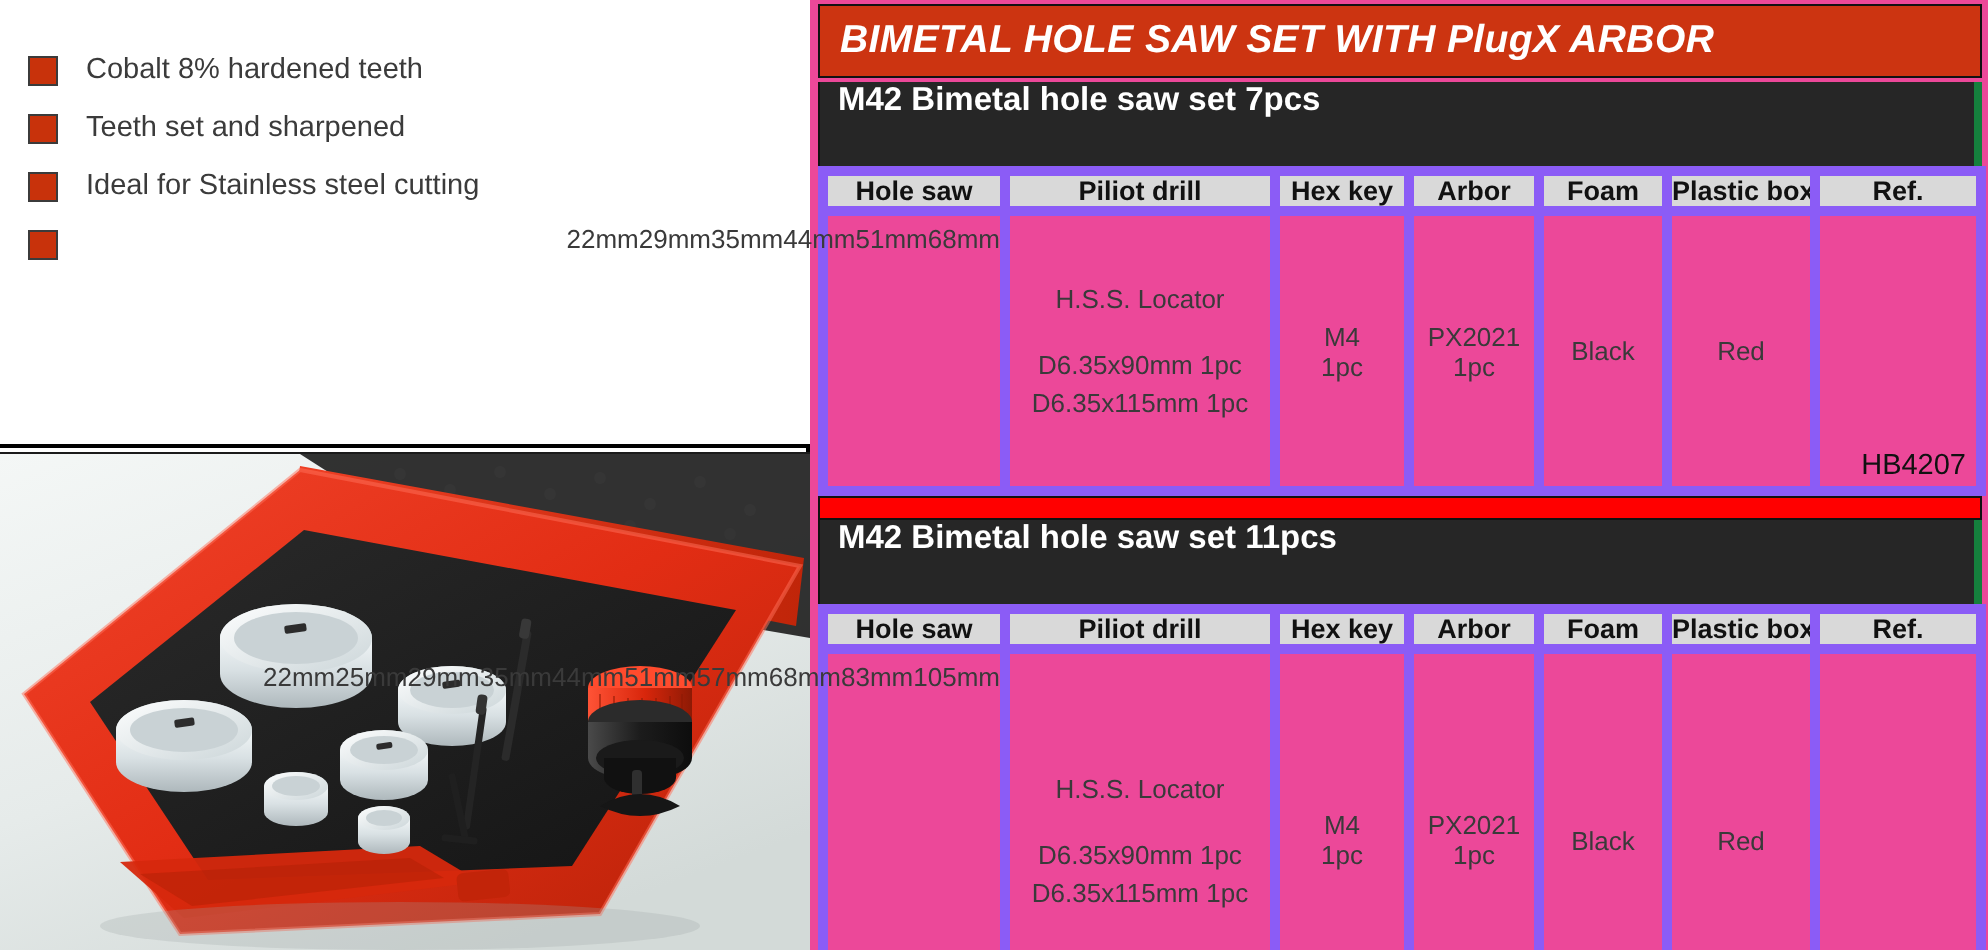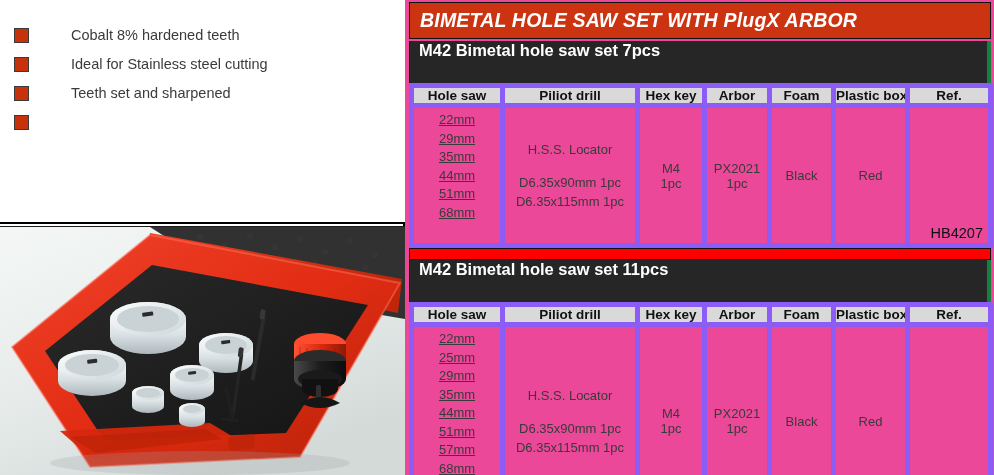--- a/index.html
+++ b/index.html
@@ -35,21 +35,20 @@
     background: #c8320b;
     border: 1px solid #3b3b3b;
     flex: 0 0 auto;
     margin-right: 14px;
   }
   .feature-text {
     font-size: 14.5px;
     color: #3b3b3b;
     line-height: 1;
     white-space: nowrap;
-    margin-left: 28px;
   }
 
   
   .photo {
     position: absolute; left: 0; top: 226px;
     width: 405px; height: 249px;
     overflow: hidden;
     background: linear-gradient(165deg,#f2f5f4 0%,#e4eae9 38%,#d7dedc 100%);
     border-top: 1px solid #1b1b1b;
   }
@@ -114,25 +113,24 @@
   }
   .c-hole   { width: 91px; }
   .c-pilot  { width: 135px; }
   .c-hex    { width: 67px; }
   .c-arbor  { width: 65px; }
   .c-foam   { width: 64px; }
   .c-box    { width: 74px; }
   .c-ref    { width: 83px; }
 
   .cell-list {
-    display: flex; flex-direction: column;
+    display: flex; flex-direction: row;
     align-items: center; justify-content: flex-end;
     line-height: 18.5px;
     padding-top: 3px;
-    text-decoration: underline;
   }
   .cell-list span { font-size: 13px; color: #3a3a3a; }
   .pilot-block { line-height: 19px; }
   .pilot-block .gap { display: block; height: 14px; }
   .nowrapline { white-space: nowrap; }
   .ref-cell {
     position: relative;
   }
   .ref-code {
     position: absolute; right: 5px; bottom: 2px;
@@ -156,25 +154,25 @@
 
   <div class="left-panel">
 
     <div class="features">
       <div class="feature-row">
         <span class="bullet-square"></span>
         <span class="feature-text">Cobalt 8% hardened teeth</span>
       </div>
       <div class="feature-row">
         <span class="bullet-square"></span>
-        <span class="feature-text">Ideal for Stainless steel cutting</span>
+        <span class="feature-text">Teeth set and sharpened</span>
       </div>
       <div class="feature-row">
         <span class="bullet-square"></span>
-        <span class="feature-text">Teeth set and sharpened</span>
+        <span class="feature-text">Ideal for Stainless steel cutting</span>
       </div>
       <div class="feature-row">
         <span class="bullet-square"></span>
       </div>
     </div>
 
     <div class="photo">
       <svg viewBox="0 0 405 249" xmlns="http://www.w3.org/2000/svg">
         <defs>
           <linearGradient id="bg" x1="0" y1="0" x2="0.6" y2="1">

